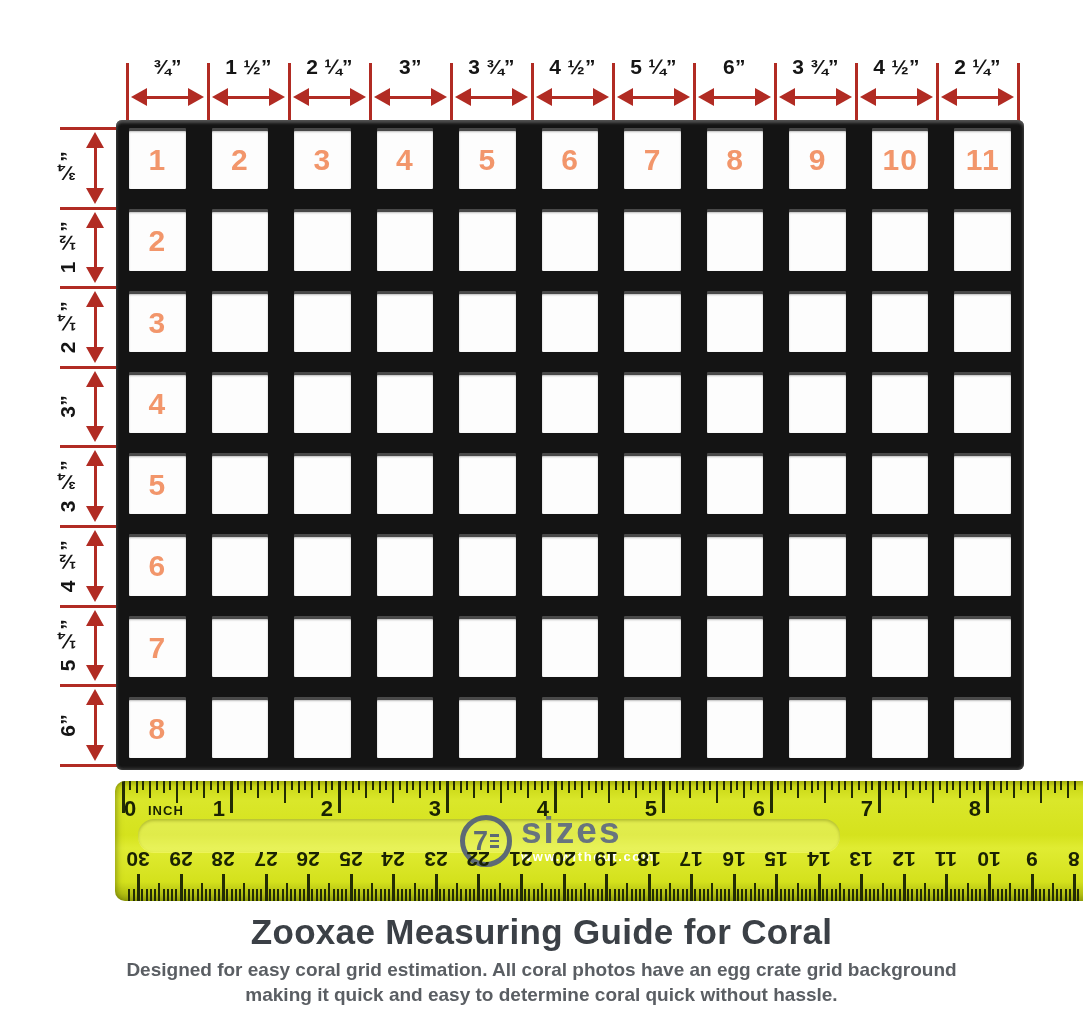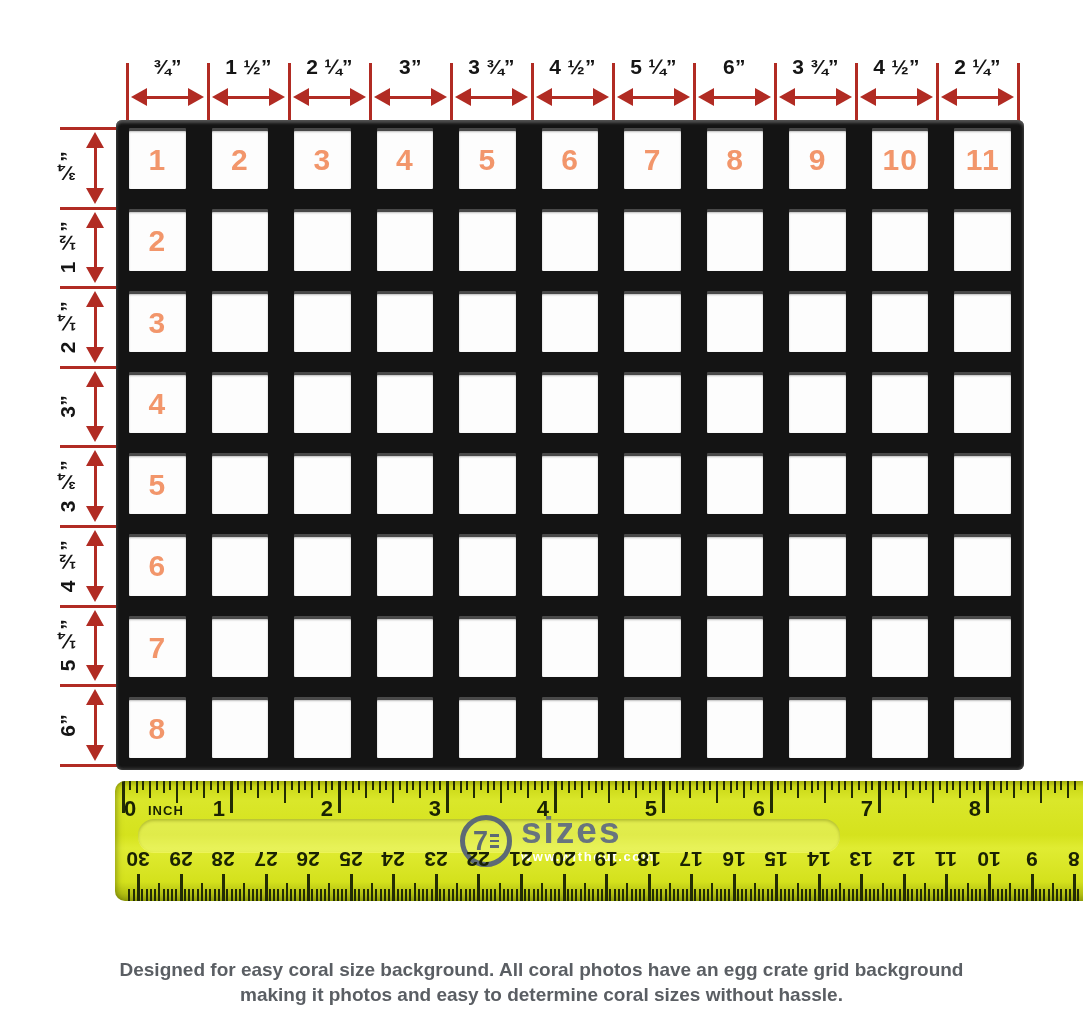--- a/index.html
+++ b/index.html
@@ -946,16 +946,17 @@
       <div class="cnum" style="left: 644.25px; width: 34px;">15</div>
       <div class="cnum" style="left: 686.8px; width: 34px;">14</div>
       <div class="cnum" style="left: 729.35px; width: 34px;">13</div>
       <div class="cnum" style="left: 771.9px; width: 34px;">12</div>
       <div class="cnum" style="left: 814.45px; width: 34px;">11</div>
       <div class="cnum" style="left: 857px; width: 34px;">10</div>
       <div class="cnum" style="left: 899.55px; width: 34px;">9</div>
       <div class="cnum" style="left: 942.1px; width: 34px;">8</div>
     </div>
 
-  <div class="sub sub1">Designed for easy coral size background. All coral photos have an egg crate grid background</div>
-  <div class="sub sub2">making it photos and easy to determine coral sizes without hassle.</div>
+  <div class="title">Zooxae Measuring Guide for Coral</div>
+  <div class="sub sub1">Designed for easy coral grid estimation. All coral photos have an egg crate grid background</div>
+  <div class="sub sub2">making it quick and easy to determine coral quick without hassle.</div>
 
 </div>
 
 </body></html>

